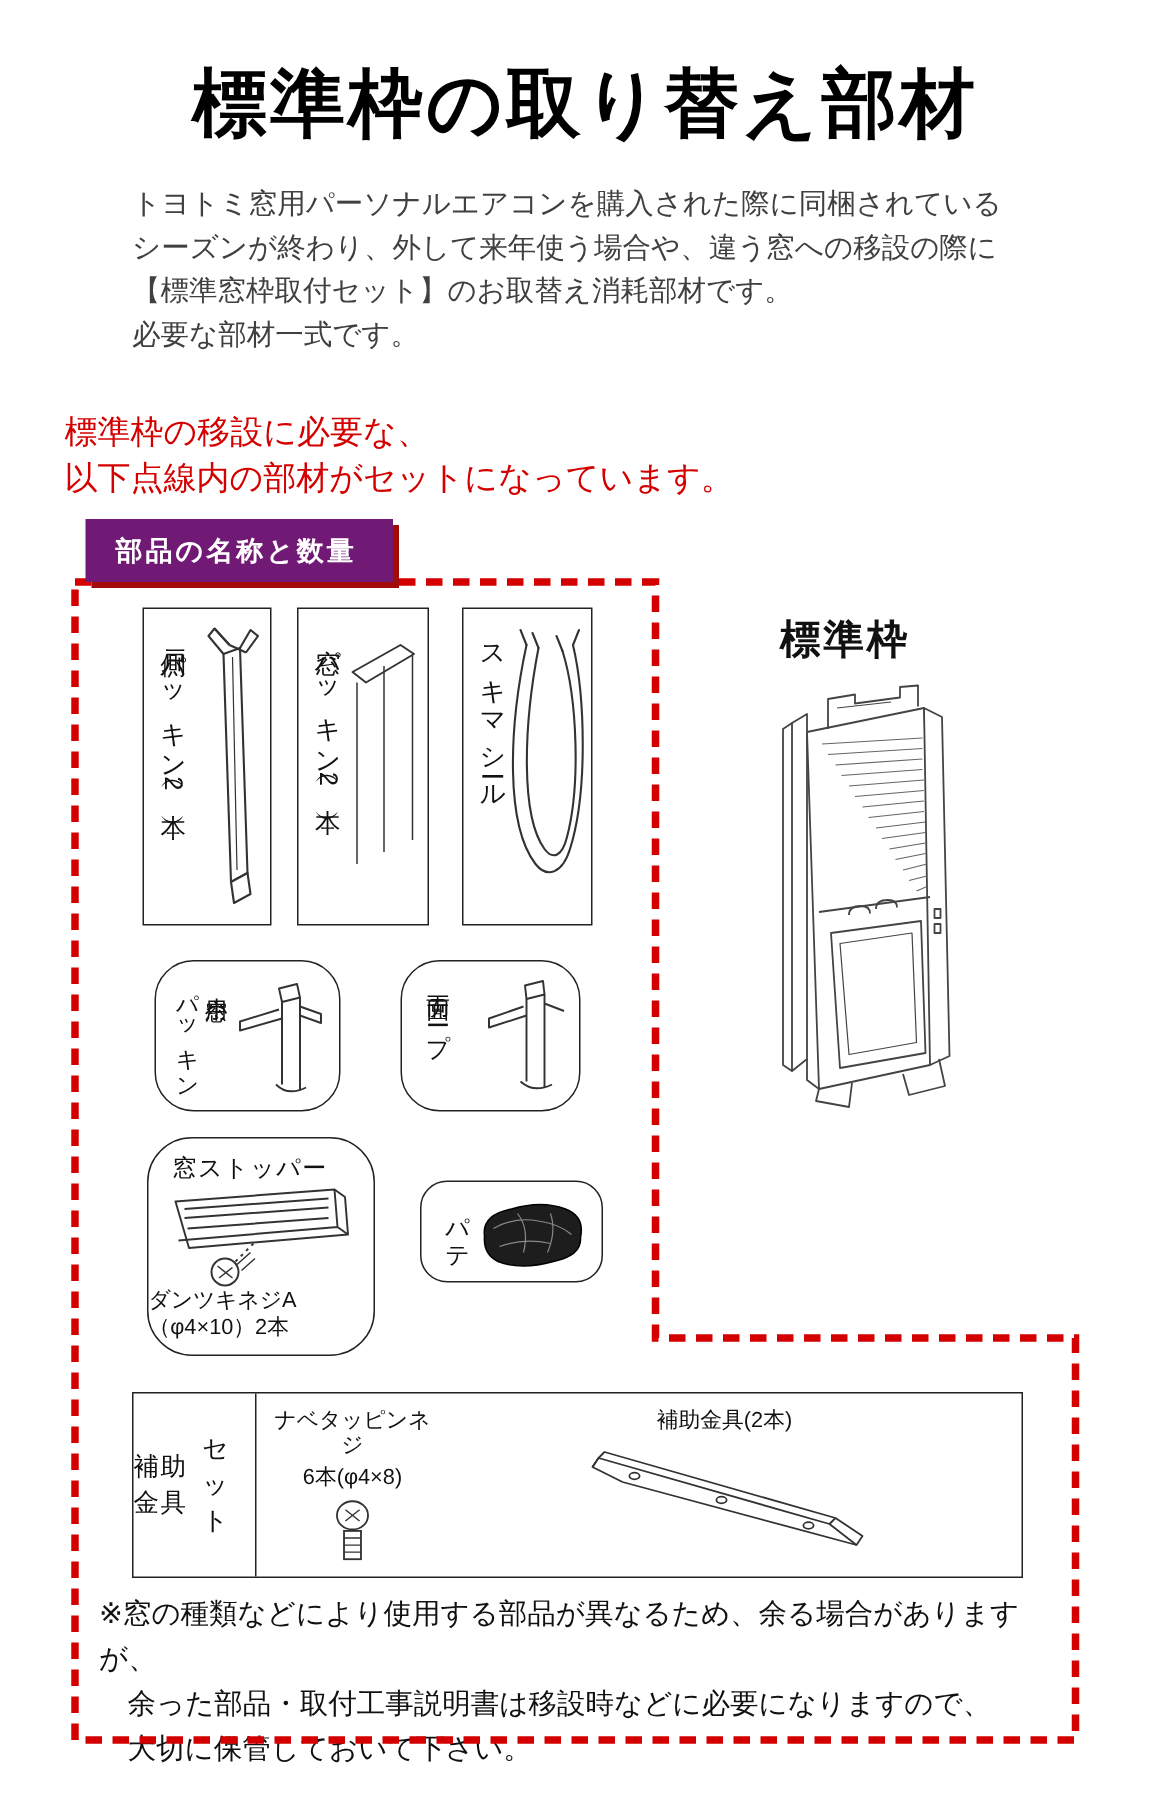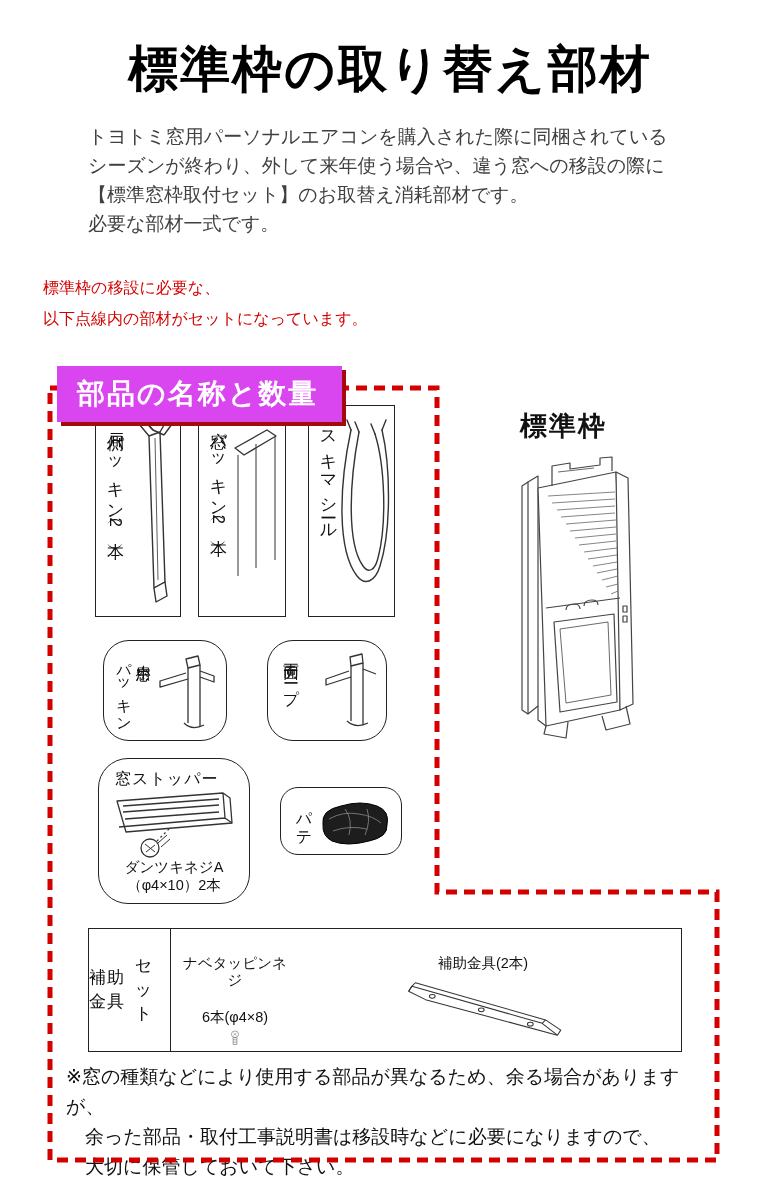--- a/index.html
+++ b/index.html
@@ -5,24 +5,24 @@
   * { margin:0; padding:0; box-sizing:border-box; }
   html,body { background:#ffffff; }
   body { font-family:"Liberation Sans","DejaVu Sans",sans-serif; color:#111; }
   .page { position:relative; width:780px; height:1200px; background:#fff; overflow:hidden; margin:0 auto; }
   .abs { position:absolute; }
 
   .title { top:36px; left:0; width:780px; text-align:center; font-size:50px; font-weight:bold; letter-spacing:2px; color:#000; }
 
   .intro { top:122px; left:88px; width:600px; font-size:19px; line-height:29px; color:#404040; }
 
-  .red-note { top:272px; left:43px; width:480px; font-size:16px; line-height:31px; color:#d40000; }
-
-  .parts-label-box { top:346px; left:57px; background:#d946ef; color:#fff; font-size:28px; font-weight:bold;
-    padding:9px 24px 9px 20px; letter-spacing:2px; box-shadow:4px 4px 0 #a30b0b; z-index:3;margin-top:20px; }
+  .red-note { top:272px; left:43px; width:480px; font-size:22px; line-height:31px; color:#d40000; }
+
+  .parts-label-box { top:346px; left:57px; background:#701a75; color:#fff; font-size:18px; font-weight:bold;
+    padding:9px 24px 9px 20px; letter-spacing:2px; box-shadow:4px 4px 0 #a30b0b; z-index:3; }
 
   .dash-svg { top:0; left:0; z-index:1; pointer-events:none; }
 
   .pbox { border:1.6px solid #222; background:#fff; z-index:2; }
   .pbox.r1-1 { top:405px; left:95px;  width:86px; height:212px; }
   .pbox.r1-2 { top:405px; left:198px; width:88px; height:212px; }
   .pbox.r1-3 { top:405px; left:308px; width:87px; height:212px; }
   .pbox.round { border-radius:26px; }
   .pbox.r2-1 { top:640px; left:103px; width:124px; height:101px; }
   .pbox.r2-2 { top:640px; left:267px; width:120px; height:101px; }
@@ -31,30 +31,30 @@
 
   .vlabel { writing-mode:vertical-rl; text-orientation:mixed; font-size:17px; letter-spacing:3px; color:#111; }
   .pbox .vlabel { position:absolute; left:8px; top:13px; }
   .pbox .draw { position:absolute; }
 
   .r2-1 .vlabel { font-size:15px; letter-spacing:1px; left:10px; top:12px; }
   .r2-2 .vlabel { font-size:16px; letter-spacing:2px; left:12px; top:10px; }
   .putty .vlabel { font-size:16px; letter-spacing:2px; left:12px; top:12px; }
 
   .stopper-title { position:absolute; top:10px; left:16px; font-size:16px; letter-spacing:1px; }
-  .stopper-caption { position:absolute; bottom:9px; left:0; width:100%; text-align:center; font-size:14.5px; line-height:18px; }
+  .stopper-caption { position:absolute; bottom:9px; left:0; width:100%; text-align:left; font-size:14.5px; line-height:18px; }
 
   .frame-label { top:408px; left:520px; width:126px; text-align:left; font-size:27px; font-weight:bold; letter-spacing:2px; }
   .frame-draw { top:448px; left:514px; }
 
   .hw-table { top:928px; left:88px; width:594px; height:124px; border:1.6px solid #222; display:flex; background:#fff; z-index:2; }
   .hw-head { width:82px; border-right:1.6px solid #222; display:flex; align-items:center; justify-content:center; font-size:17px; line-height:24px; letter-spacing:1px; }
   .hw-items { flex:1; display:flex; padding:6px 6px 4px 8px; }
   .hw-cell { display:flex; flex-direction:column; align-items:center; }
-  .hw-cell .lbl { font-size:14.5px; line-height:17px; text-align:center; margin-top:20px; }
+  .hw-cell .lbl { font-size:14.5px; line-height:17px; text-align:center; margin-top:4px; }
   .hw-cell .ic { margin-top:4px; }
   .hw-c1 { width:112px; }
   .hw-c2 { width:118px; }
   .hw-c3 { width:126px; }
   .hw-c4 { flex:1; }
 
   .footnote { top:1062px; left:66px; width:648px; font-size:19px; line-height:30px; color:#111; }
   .footnote .ln2 { padding-left:19px; }
 
   svg { display:block; }

